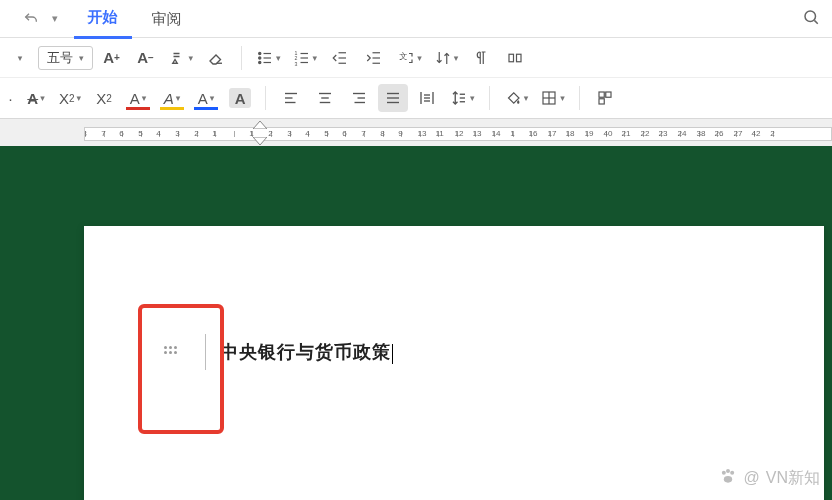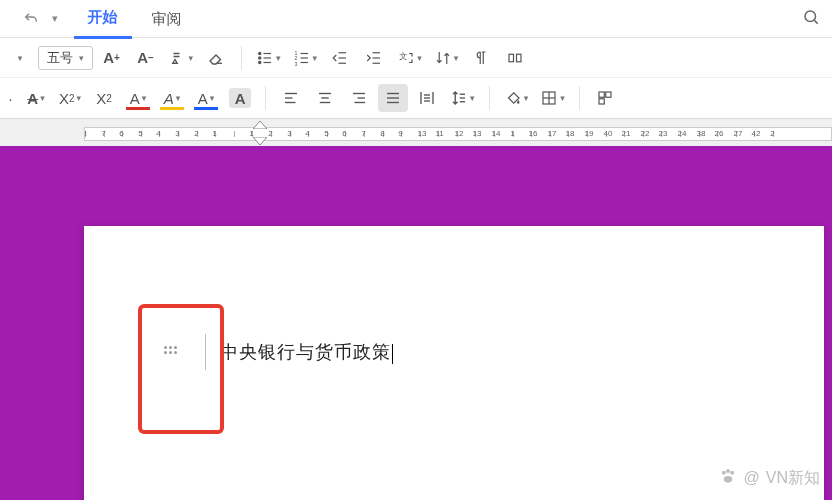--- a/index.html
+++ b/index.html
@@ -65,21 +65,21 @@
             transform:scale(.9); }
   .indent-top,.indent-bot{
     position:absolute; left:253px; width:14px; height:8px;
   }
   .indent-top{ top:2px; }
   .indent-bot{ top:18px; }
   .indent-top svg,.indent-bot svg{ display:block; }
 
   
   .doc-area{ position:absolute; left:0; right:0; top:146px; bottom:0;
-             overflow:hidden; background:#a21caf; }
+             overflow:hidden; background:#14532d;font-weight:bold; }
   .page{ position:absolute; left:84px; top:80px; width:740px; height:900px;
          background:#fff; box-shadow:0 2px 8px rgba(0,0,0,.18); }
   .page .handle{ position:absolute; left:80px; top:120px;
                  width:14px; height:14px; display:grid;
                  grid-template-columns:repeat(3,3px);
                  grid-template-rows:repeat(2,3px); gap:2px; }
   .page .handle i{ background:#9a9a9a; border-radius:50%; }
   .page .cursorbox{ position:absolute; left:120px; top:108px;
                     width:2px; height:36px; border:1px solid #bdbdbd;
                     border-left:none; border-top:none; border-bottom:none; }

